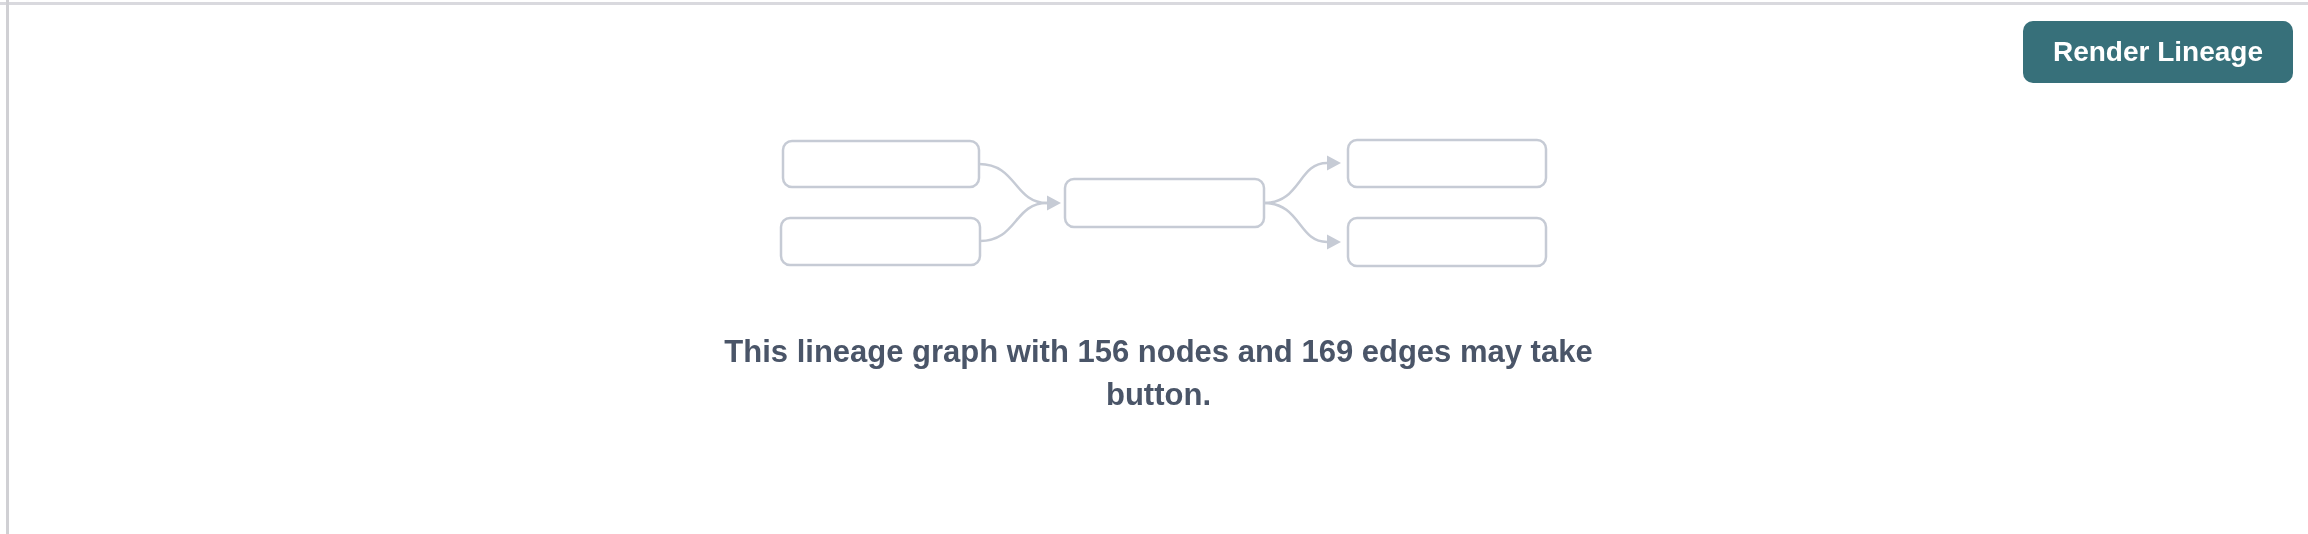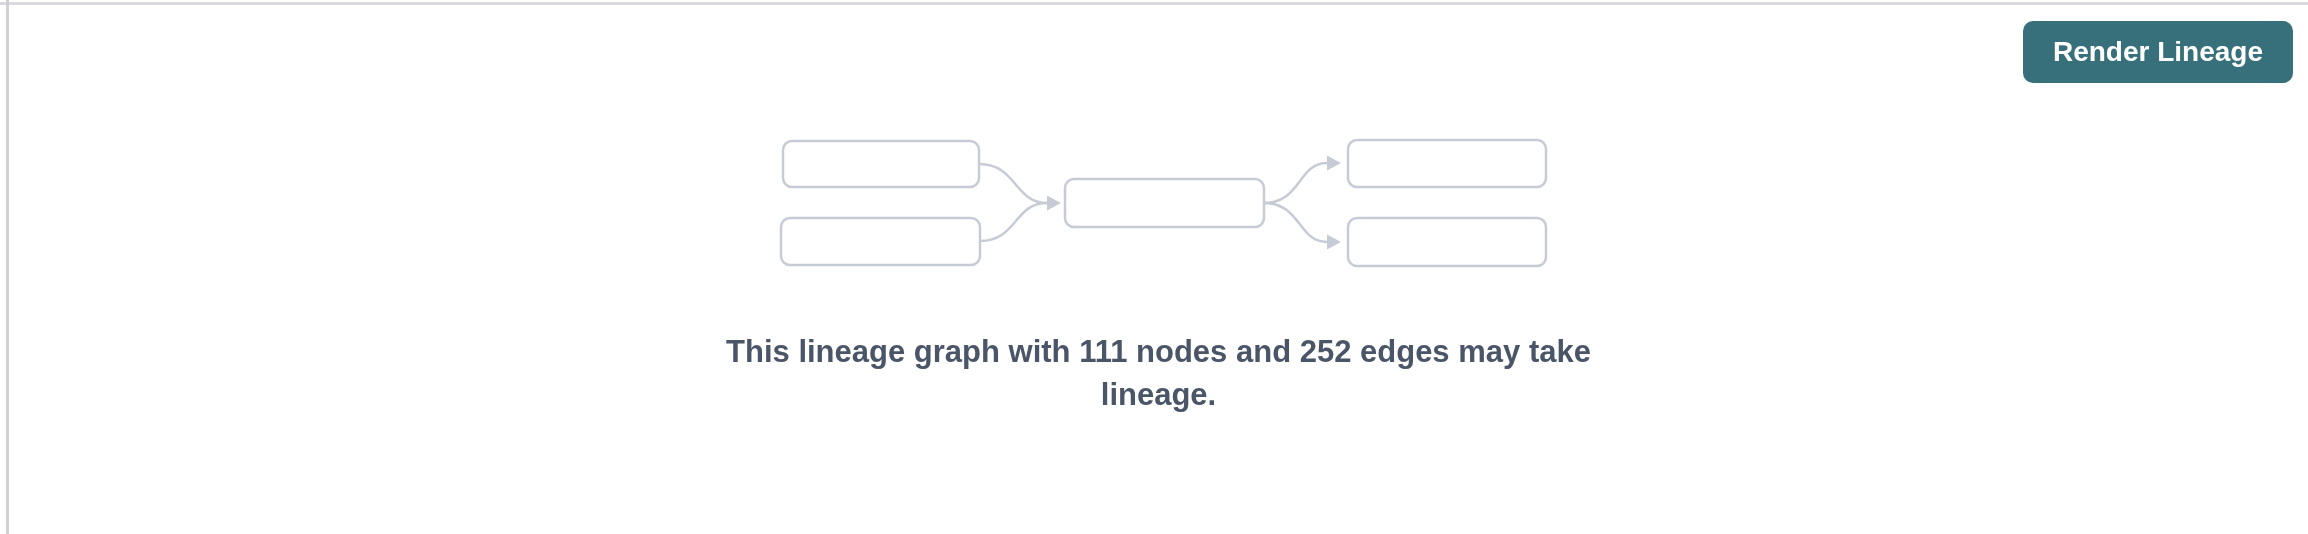--- a/index.html
+++ b/index.html
@@ -107,18 +107,18 @@
       <g fill="#ffffff" stroke="#C6CBD5" stroke-width="2.5">
         <rect x="24" y="21" width="196" height="46" rx="9"></rect>
         <rect x="22" y="98" width="199" height="47" rx="9"></rect>
         <rect x="306" y="59" width="199" height="48" rx="9"></rect>
         <rect x="589" y="20" width="198" height="47" rx="9"></rect>
         <rect x="589" y="98" width="198" height="48" rx="9"></rect>
       </g>
     </svg>
 
     <div class="empty-message">
-      <div>This lineage graph with 111 nodes and 252 edges may take</div>
-      <div>lineage.</div>
+      <div>This lineage graph with 156 nodes and 169 edges may take</div>
+      <div>button.</div>
     </div>
 
   </div>
 </div>
 
 </body></html>

